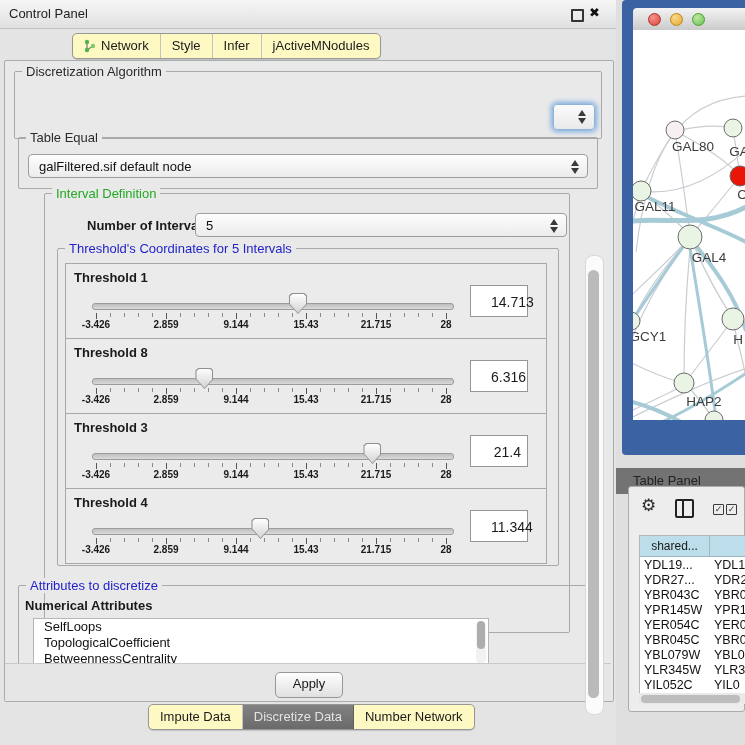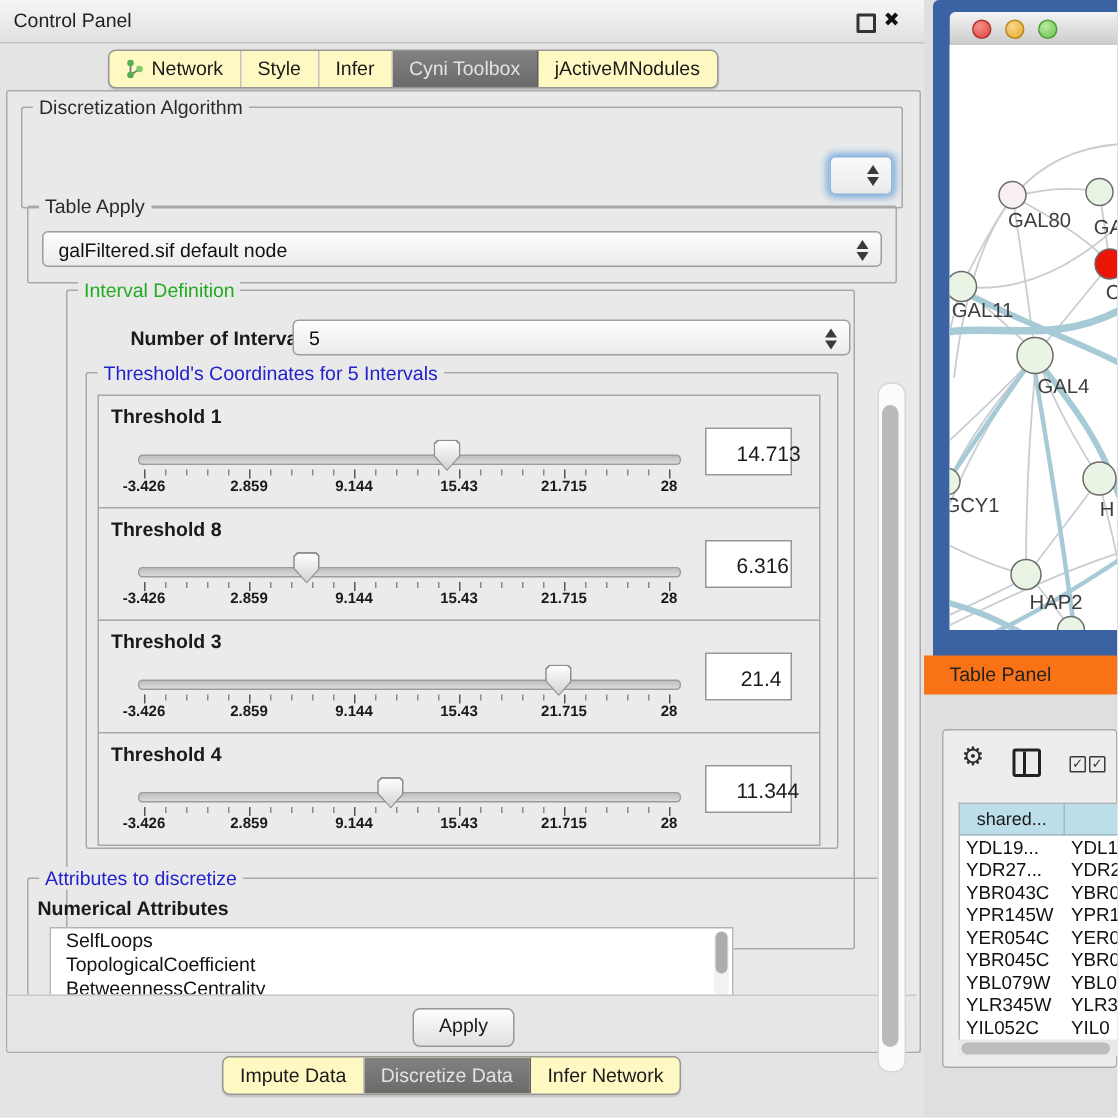--- a/index.html
+++ b/index.html
@@ -51,21 +51,21 @@
   
   #main-scroll{position:absolute;left:580px;top:194px;width:17px;height:458px;background:#FBFBFB;border:1px solid #D8D8D8;border-radius:8px;}
   #main-scroll-thumb{position:absolute;left:2px;top:14px;width:11px;height:428px;background:#BABABA;border-radius:6px;}
   
   #right-side{position:absolute;left:616px;top:0;width:129px;height:745px;background:#DFDFDF;}
   #net-window{position:absolute;left:6px;top:0;width:123px;height:455px;background:#3B62A2;border-radius:4px 0 0 4px;}
   #net-titlebar{position:absolute;left:11px;top:8px;right:0;height:22px;background:linear-gradient(#F3F3F3,#CBCBCB);border-bottom:1px solid #9A9A9A;border-radius:4px 0 0 0;}
   .light{position:absolute;top:5px;width:11px;height:11px;border-radius:50%;}
   #net-canvas{position:absolute;left:11px;top:30px;width:112px;height:390px;background:#FFF;overflow:hidden;}
   
-  #tp-header{position:absolute;left:0;top:437px;width:129px;height:26px;background:#f97316;}
+  #tp-header{position:absolute;left:0;top:468px;width:129px;height:26px;background:#737373;}
   #tp-title{position:absolute;left:17px;top:5px;font-size:13px;color:#222;}
   #tp-box{position:absolute;left:12px;top:486px;width:117px;height:226px;background:#EDEDED;border:1px solid #ABABAB;border-radius:3px;box-sizing:border-box;}
   .gear{position:absolute;left:12px;top:8px;font-size:17px;color:#2b2b2b;}
   .colicon{position:absolute;left:46px;top:12px;width:15px;height:15px;border:2px solid #222;border-radius:2px;}
   .colicon:before{content:"";position:absolute;left:5px;top:0;width:2px;height:15px;background:#222;}
   .cb{position:absolute;top:17px;width:9px;height:9px;border:1.5px solid #3a3a3a;border-radius:1px;font-size:9px;line-height:9px;text-align:center;color:#3a3a3a;}
   #tp-table{position:absolute;left:10px;top:48px;width:107px;height:158px;background:#FFF;border:1px solid #B5B5B5;border-bottom:none;overflow:hidden;}
   .th{position:absolute;top:0;height:21px;background:#BCDEEA;border-right:1px solid #9FB8C2;border-bottom:1px solid #9FB8C2;font-size:12px;line-height:21px;text-align:center;box-sizing:border-box;}
   .tr-cell{position:absolute;font-size:12.5px;line-height:15px;color:#111;white-space:nowrap;}
   #tp-hscroll{position:absolute;left:10px;top:206px;width:107px;height:11px;background:#E9E9E9;}
@@ -94,40 +94,37 @@
             <circle cx="9" cy="7" r="2.2" fill="#7FCC6E"></circle>
           </svg>
           <div style="position: relative; display: inline;">Network</div>
         </div>
         <div class="seg" style="position: relative;">
           <div style="position: relative; display: inline;">Style</div>
         </div>
         <div class="seg" style="position: relative;">
           <div style="position: relative; display: inline;">Infer</div>
         </div>
-        <div class="seg sel" style="position: relative;">
-          <div style="position: relative; display: inline;">Cyni Toolbox</div>
-        </div>
         <div class="seg" style="position: relative;">
           <div style="position: relative; display: inline;">jActiveMNodules</div>
         </div>
       </div>
 
     <div id="cp-content">
 
       <div class="group" style="left:9px;top:10px;width:586px;height:66px;">
         <span class="gtitle" style="color:#2b2b2b;">Discretization Algorithm</span>
       </div>
 
       <div class="glowbox" style="left:548px;top:43px;">
           <span class="stepper"></span>
         </div>
 
       <div class="group" style="left:13px;top:76px;width:578px;height:50px;">
-        <span class="gtitle" style="color:#2b2b2b;">Table Apply</span>
+        <span class="gtitle" style="color:#2b2b2b;">Table Equal</span>
         <div class="combo" style="left:9px;top:16px;width:560px;">
           <span>galFiltered.sif default node</span>
           <span class="stepper"></span>
         </div>
       </div>
 
       <div class="group" style="left:39px;top:132px;width:524px;height:438px;">
         <span class="gtitle" style="color:#22AA22;">Interval Definition</span>
         <span class="abs" style="left:42px;top:24px;font-weight:bold;">Number of Intervals</span>
         <div class="combo" style="left:150px;top:19px;width:372px;">
@@ -325,21 +322,21 @@
     </div>
 
     <div id="bottom-tabs" class="segctl" style="left:148px;top:704px;">
         <div class="seg" style="position: relative;">
           <div style="position: relative; display: inline;">Impute Data</div>
         </div>
         <div class="seg sel" style="position: relative;">
           <div style="position: relative; display: inline;">Discretize Data</div>
         </div>
         <div class="seg" style="position: relative;">
-          <div style="position: relative; display: inline;">Infer Network</div>
+          <div style="position: relative; display: inline;">Number Network</div>
         </div>
       </div>
   </div>
 
   <div id="right-side">
 
     <div id="net-window">
       <div id="net-titlebar">
         <span class="light" style="left:15px;background:radial-gradient(circle at 35% 30%,#F4938C,#DD4238);border:1px solid #AE352C;"></span>
         <span class="light" style="left:37px;background:radial-gradient(circle at 35% 30%,#F7D98B,#E8A82B);border:1px solid #BB871C;"></span>

